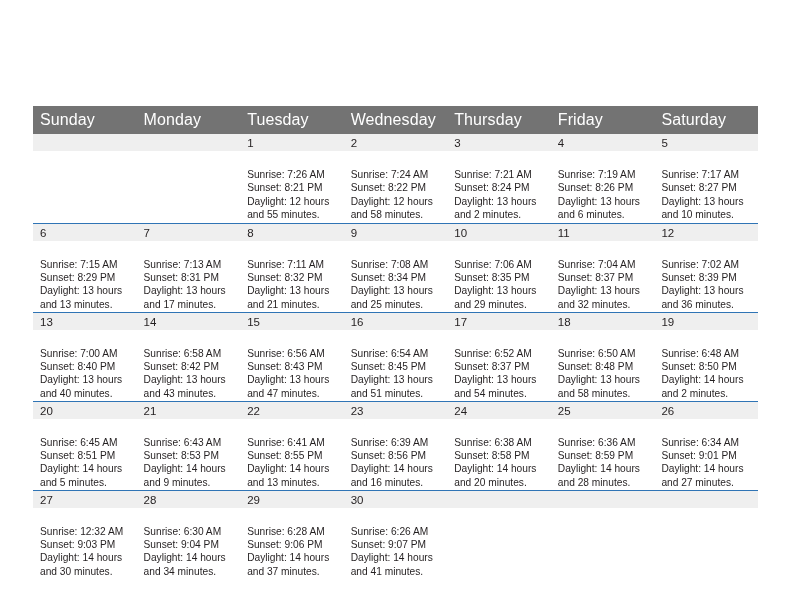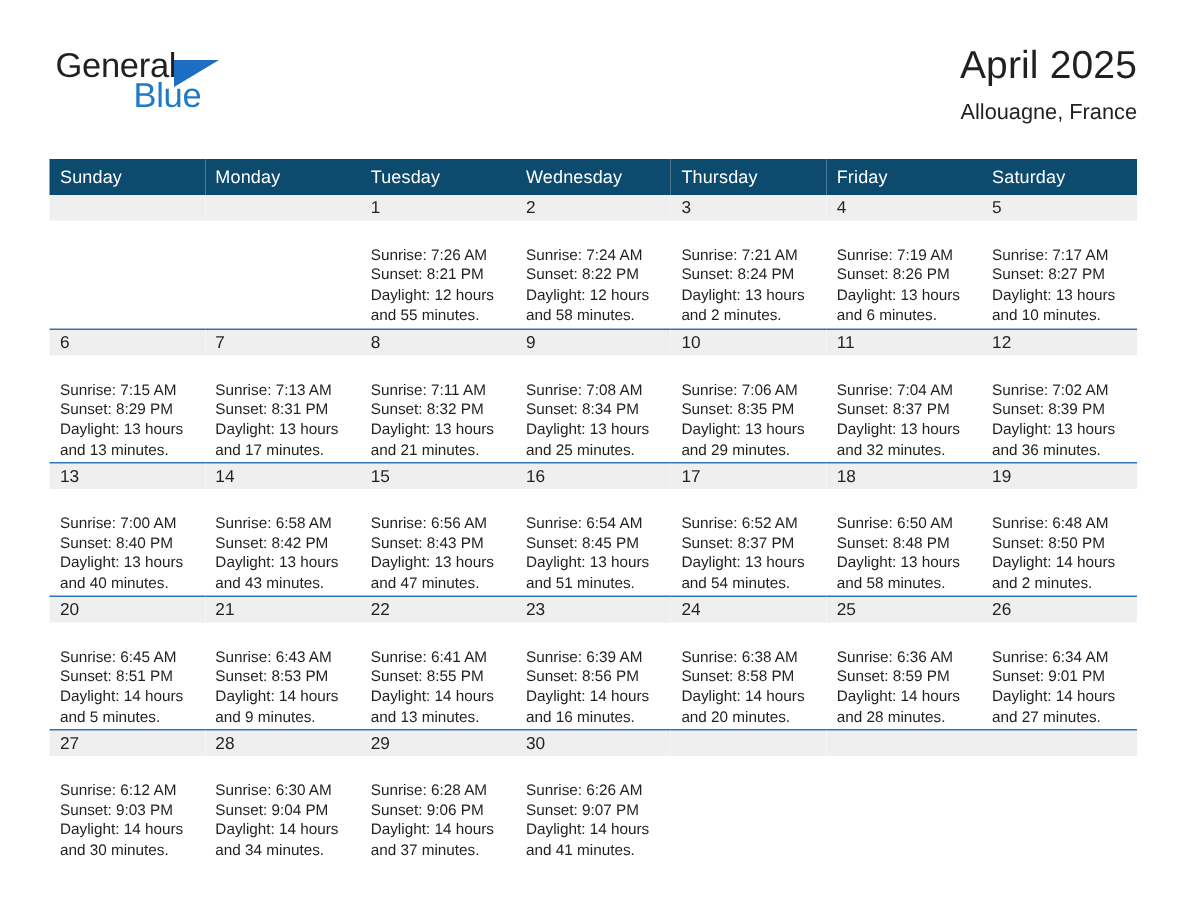--- a/index.html
+++ b/index.html
@@ -90,23 +90,23 @@
     position: absolute;
     left: 33px;
     top: 106px;
     width: 725px;
     border-collapse: collapse;
     table-layout: fixed;
   }
   .calendar col { width: 103.57px; }
 
   .calendar thead th {
-    background: #0c4a6e;
+    background: #737373;
     color: #ffffff;
-    font-size: 12px;
+    font-size: 16px;
     font-weight: normal;
     text-align: left;
     padding: 5px 0 5px 7px;
     height: 19px;
     box-sizing: border-box;
     letter-spacing: 0.1px;
   }
 
   .calendar tbody td {
     vertical-align: top;
@@ -138,34 +138,20 @@
     color: #231f20;
     margin-top: 12px;
   }
   .details div { white-space: nowrap; }
 </style>
 </head>
 <body>
 
 <div class="page">
 
-  <div class="top-bar">
-
-    <div class="brand">
-      <span class="brand-general">General</span>
-      <span class="brand-triangle"></span>
-      <span class="brand-blue">Blue</span>
-    </div>
-
-    <div class="title-block">
-      <div class="cal-title">April 2025</div>
-      <div class="cal-subtitle">Allouagne, France</div>
-    </div>
-
-  </div>
 
   <table class="calendar">
     <colgroup>
       <col>
         <col>
         <col>
         <col>
         <col>
         <col>
         <col>
@@ -427,21 +413,21 @@
               <div>Sunset: 9:01 PM</div>
               <div>Daylight: 14 hours</div>
               <div>and 27 minutes.</div>
             </div>
           </td>
         </tr>
         <tr>
           <td>
             <div class="daynum">27</div>
             <div class="details">
-              <div>Sunrise: 6:12 AM</div>
+              <div>Sunrise: 12:32 AM</div>
               <div>Sunset: 9:03 PM</div>
               <div>Daylight: 14 hours</div>
               <div>and 30 minutes.</div>
             </div>
           </td>
           <td>
             <div class="daynum">28</div>
             <div class="details">
               <div>Sunrise: 6:30 AM</div>
               <div>Sunset: 9:04 PM</div>

